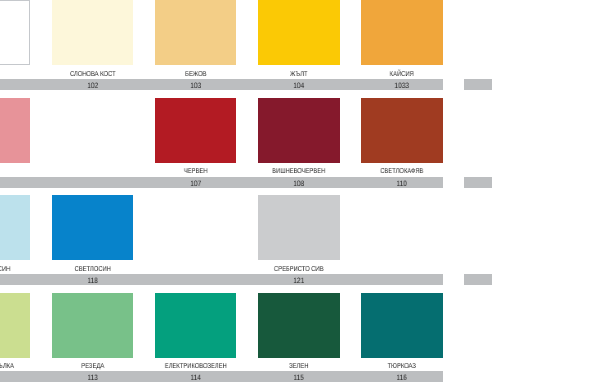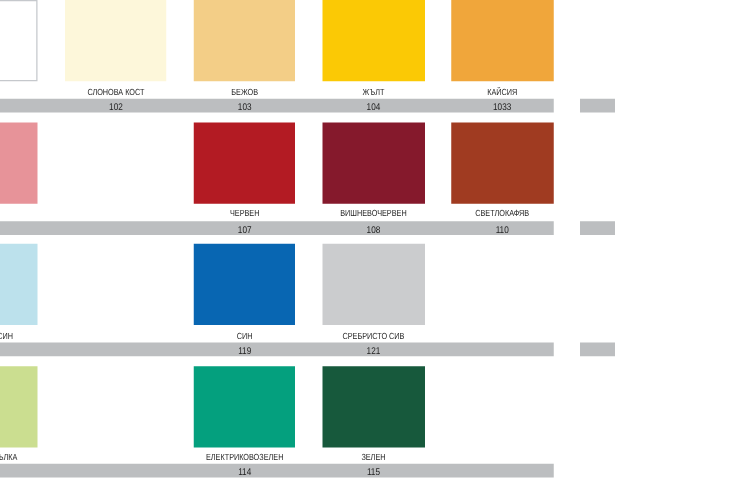--- a/index.html
+++ b/index.html
@@ -97,48 +97,58 @@
       <div class="code" style="top:79.75px"></div>
     </div>
   </div>
   <div class="palette-row" style="top:195.45px">
     <div class="code-band" style="left:-51.34px;width:494.14px;top:78.55px"></div>
     <div class="cell" style="left:-51.34px">
       <div class="swatch" style="background-color: rgb(188, 225, 236);"></div>
       <div class="name">НЕБЕСНОСИН</div>
       <div class="code" style="top:79.55px"></div>
     </div>
-    <div class="cell" style="left:154.98px">
-      <div class="swatch" style="background-color: rgb(8, 102, 178);"></div>
-      <div class="name">СИН</div>
-      <div class="code" style="top:79.55px">119</div>
+    <div class="cell" style="left:51.82px">
+      <div class="swatch" style="background-color: rgb(7, 131, 203);"></div>
+      <div class="name">СВЕТЛОСИН</div>
+      <div class="code" style="top:79.55px">118</div>
     </div>
     <div class="cell" style="left:258.14px">
       <div class="swatch" style="background-color: rgb(203, 204, 206);"></div>
       <div class="name">СРЕБРИСТО СИВ</div>
       <div class="code" style="top:79.55px">121</div>
     </div>
     <div class="code-band" style="left:464.46px;width:184.66px;top:78.55px"></div>
     <div class="cell" style="left:567.62px">
       <div class="swatch" style="background-color: rgb(4, 8, 9);"></div>
       <div class="name">ЧЕРЕН</div>
       <div class="code" style="top:79.55px"></div>
     </div>
   </div>
   <div class="palette-row" style="top:292.95px">
     <div class="code-band" style="left:-51.34px;width:494.14px;top:78.35px"></div>
     <div class="cell" style="left:-51.34px">
       <div class="swatch" style="background-color: rgb(203, 222, 144);"></div>
       <div class="name">ЗЕЛЕНА ЯБЪЛКА</div>
       <div class="code" style="top:79.35px"></div>
     </div>
+    <div class="cell" style="left:51.82px">
+      <div class="swatch" style="background-color: rgb(120, 193, 137);"></div>
+      <div class="name">РЕЗЕДА</div>
+      <div class="code" style="top:79.35px">113</div>
+    </div>
     <div class="cell" style="left:154.98px">
       <div class="swatch" style="background-color: rgb(4, 160, 126);"></div>
       <div class="name">ЕЛЕКТРИКОВОЗЕЛЕН</div>
       <div class="code" style="top:79.35px">114</div>
     </div>
     <div class="cell" style="left:258.14px">
       <div class="swatch" style="background-color: rgb(23, 89, 60);"></div>
       <div class="name">ЗЕЛЕН</div>
       <div class="code" style="top:79.35px">115</div>
     </div>
+    <div class="cell" style="left:361.30px">
+      <div class="swatch" style="background-color: rgb(5, 110, 112);"></div>
+      <div class="name">ТЮРКОАЗ</div>
+      <div class="code" style="top:79.35px">116</div>
+    </div>
   </div>
 </div>
 
 </body></html>

